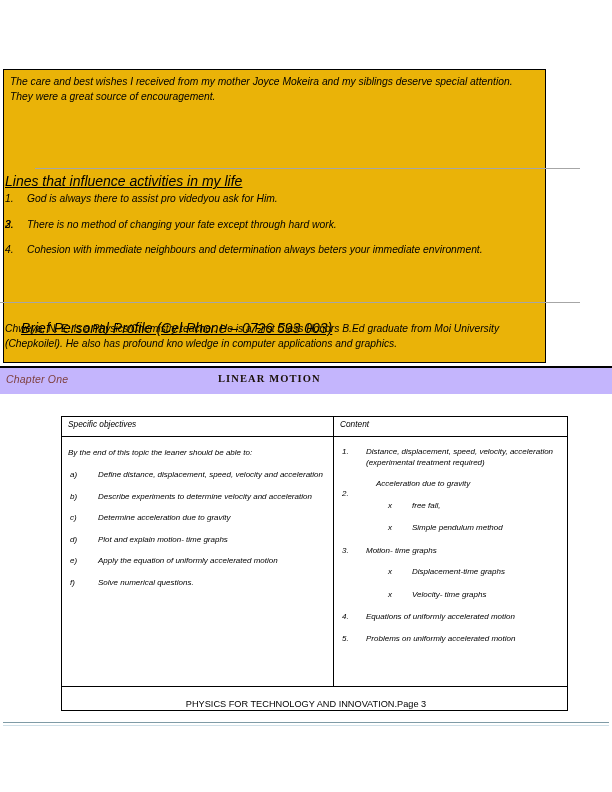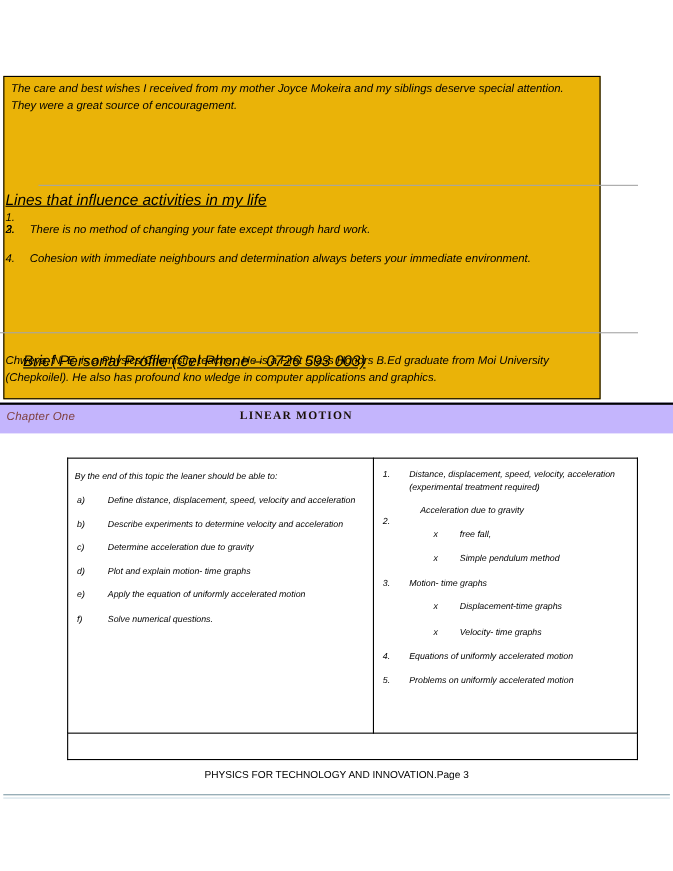--- a/index.html
+++ b/index.html
@@ -245,20 +245,21 @@
 </div>
 
 <div class="gray-rule r1"></div>
 <div class="gray-rule r2"></div>
 
 <div class="section-heading h-lines">Lines that influence activities in my life</div>
 
 <div class="numbered-list">
   <div class="li">
     <span class="num">1.</span>
+    <span>God is always there to assist pro videdyou ask for Him.</span>
   </div>
   <div class="li">
     <span class="num">2.</span>
   </div>
   <div class="li">
     <span class="num">3.</span>
     <span>There is no method of changing your fate except through hard work.</span>
   </div>
   <div class="li">
     <span class="num">4.</span>
@@ -270,20 +271,24 @@
 
 <div class="profile-para">Chweya, N. E. is a Physics/Chemistry teacher. He is a First Class Honors B.Ed graduate from Moi University (Chepkoilel). He also has profound kno wledge in computer applications and graphics.</div>
 
 <div class="banner">
   <div class="chapter-label">Chapter One</div>
   <div class="chapter-title">LINEAR MOTION</div>
 </div>
 
 <table class="syllabus">
   <tbody>
+      <tr>
+    <td class="head-cell col-left">Specific objectives</td>
+    <td class="head-cell col-right">Content</td>
+  </tr>
   <tr>
     <td class="body-cell col-left">
       <div class="intro-line">By the end of this topic the leaner should be able to:</div>
 
       <div class="obj">
         <span class="marker">a)</span>
         <span>Define distance, displacement, speed, velocity and acceleration</span>
       </div>
       <div class="obj">
         <span class="marker">b)</span>

